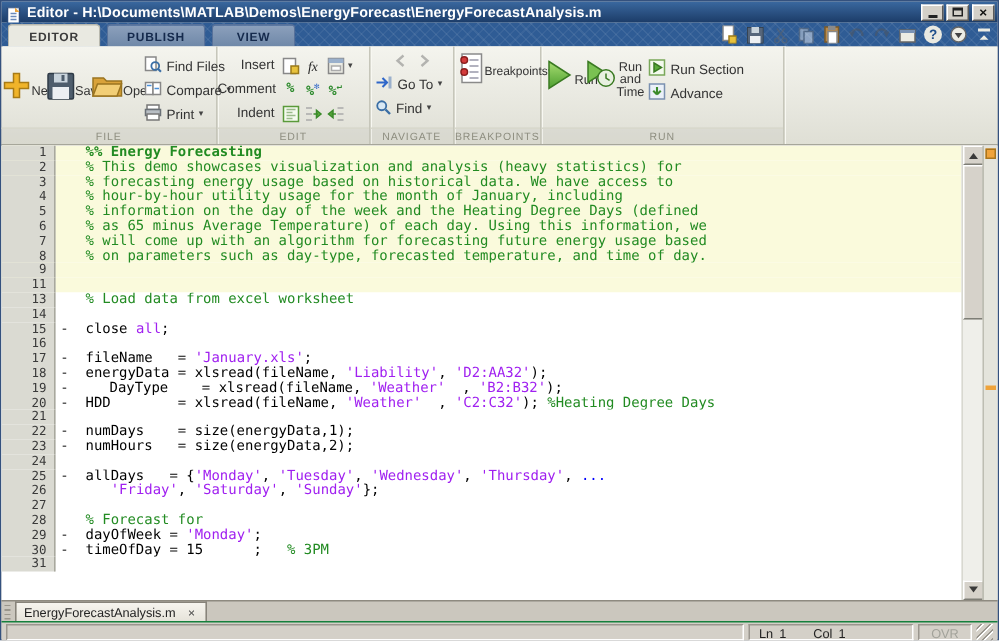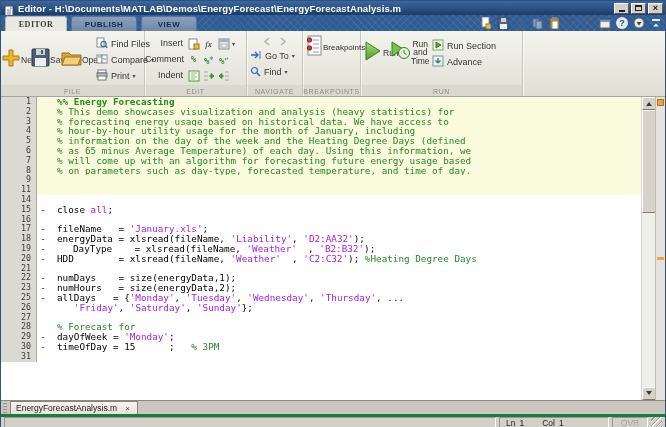--- a/index.html
+++ b/index.html
@@ -85,21 +85,21 @@
     border-top:1px solid #8E8A80; display:flex; align-items:flex-end; }
   .dgrip { width:4px; height:10px; margin:0 3px 1px 2px;
     background:repeating-linear-gradient(#9A968C 0 1px, transparent 1px 3px); }
   .dtab { height:13px; background:linear-gradient(#F6F4EE,#E6E3DA); border:1px solid #87837A; border-bottom:none;
     display:flex; align-items:center; gap:6px; padding:0 5px; font-size:8.5px; color:#222; }
   .dclose { width:9px; height:9px; font-size:8px; line-height:8px; text-align:center; color:#444;
     border:1px solid transparent; }
 
   
   .statusbar { position:absolute; top:413px; left:0; width:100%; height:14px; background:#D4D0C8;
-    border-top:3px solid #15803d; display:flex; align-items:center; gap:3px; padding:1px 3px; }
+    border-top:1px solid #15803d; display:flex; align-items:center; gap:3px; padding:1px 3px; }
   .sbp { height:11px; border:1px solid; border-color:#9A968E #FFF #FFF #9A968E; font-size:8.5px;
     color:#222; display:flex; align-items:center; }
   .sbp.main { flex:1; }
   .sbp.lncol { width:110px; padding:0 6px; gap:4px; }
   .sbp.ovr { width:36px; justify-content:center; color:#A2A29A; }
   .sbgrip { width:11px; height:11px;
     background:repeating-linear-gradient(135deg, transparent 0 2px, #9A968E 2px 3px, #FFF 3px 4px); }
   .lnv { margin-right:14px; }
 </style>
 </head>
@@ -125,21 +125,21 @@
       <span class="wbtn">
           <span class="g-max"></span>
         </span>
       <span class="wbtn">
           <span class="g-x">×</span>
         </span>
     </span>
   </div>
 
   <div class="tabstrip">
-    <div class="tab active" style="left:4px; width:62px;font-family:Liberation Serif, serif;"><span>EDITOR</span></div>
+    <div class="tab active" style="left:4px; width:62px;"><span>EDITOR</span></div>
     <div class="tab inactive" style="left:70px; width:66px;"><span>PUBLISH</span></div>
     <div class="tab inactive" style="left:140px; width:56px;"><span>VIEW</span></div>
     <div class="qat">
       <span class="qicon">
           <svg width="10" height="12" viewBox="0 0 10 12">
             <rect x="1" y="0" width="7" height="10" fill="#FFF" stroke="#888"></rect>
             <rect x="5" y="7" width="5" height="5" fill="#E8C23C" stroke="#9A7A1A"></rect>
           </svg>
         </span>
       <span class="qicon">
@@ -420,30 +420,32 @@
         <div class="crow hl"><span class="ln">1</span><span class="ex"></span><span class="ct"><span style="color: rgb(34, 139, 34); font-weight: bold;">%% Energy Forecasting</span></span></div>
         <div class="crow hl"><span class="ln">2</span><span class="ex"></span><span class="ct"><span style="color: rgb(34, 139, 34);">% This demo showcases visualization and analysis (heavy statistics) for</span></span></div>
         <div class="crow hl"><span class="ln">3</span><span class="ex"></span><span class="ct"><span style="color: rgb(34, 139, 34);">% forecasting energy usage based on historical data. We have access to</span></span></div>
         <div class="crow hl"><span class="ln">4</span><span class="ex"></span><span class="ct"><span style="color: rgb(34, 139, 34);">% hour-by-hour utility usage for the month of January, including</span></span></div>
         <div class="crow hl"><span class="ln">5</span><span class="ex"></span><span class="ct"><span style="color: rgb(34, 139, 34); text-align: right;">% information on the day of the week and the Heating Degree Days (defined</span></span></div>
         <div class="crow hl"><span class="ln">6</span><span class="ex"></span><span class="ct"><span style="color: rgb(34, 139, 34);">% as 65 minus Average Temperature) of each day. Using this information, we</span></span></div>
         <div class="crow hl"><span class="ln">7</span><span class="ex"></span><span class="ct"><span style="color: rgb(34, 139, 34);">% will come up with an algorithm for forecasting future energy usage based</span></span></div>
         <div class="crow hl"><span class="ln">8</span><span class="ex"></span><span class="ct"><span style="color: rgb(34, 139, 34);">% on parameters such as day-type, forecasted temperature, and time of day.</span></span></div>
         <div class="crow hl"><span class="ln">9</span><span class="ex"></span><span class="ct"></span></div>
         <div class="crow hl"><span class="ln">11</span><span class="ex"></span><span class="ct"></span></div>
+        <div class="crow"><span class="ln">13</span><span class="ex"></span><span class="ct"><span style="color: rgb(34, 139, 34);">% Load data from excel worksheet</span></span></div>
         <div class="crow"><span class="ln">14</span><span class="ex"></span><span class="ct"></span></div>
         <div class="crow"><span class="ln">15</span><span class="ex">-</span><span class="ct"><span style="color: rgb(0, 0, 0);">close </span><span style="color: rgb(160, 32, 240);">all</span><span style="color: rgb(0, 0, 0);">;</span></span></div>
         <div class="crow"><span class="ln">16</span><span class="ex"></span><span class="ct"></span></div>
         <div class="crow"><span class="ln">17</span><span class="ex">-</span><span class="ct"><span style="color: rgb(0, 0, 0);">fileName   = </span><span style="color: rgb(160, 32, 240);">'January.xls'</span><span style="color: rgb(0, 0, 0);">;</span></span></div>
         <div class="crow"><span class="ln">18</span><span class="ex">-</span><span class="ct"><span style="color: rgb(0, 0, 0);">energyData = xlsread(fileName, </span><span style="color: rgb(160, 32, 240);">'Liability'</span><span style="color: rgb(0, 0, 0);">, </span><span style="color: rgb(160, 32, 240);">'D2:AA32'</span><span style="color: rgb(0, 0, 0);">);</span></span></div>
         <div class="crow"><span class="ln">19</span><span class="ex">-</span><span class="ct"><span style="color: rgb(0, 0, 0); padding-left: 16px;">DayType    = xlsread(fileName, </span><span style="color: rgb(160, 32, 240);">'Weather'</span><span style="color: rgb(0, 0, 0);">  , </span><span style="color: rgb(160, 32, 240);">'B2:B32'</span><span style="color: rgb(0, 0, 0);">);</span></span></div>
         <div class="crow"><span class="ln">20</span><span class="ex">-</span><span class="ct"><span style="color: rgb(0, 0, 0);">HDD        = xlsread(fileName, </span><span style="color: rgb(160, 32, 240);">'Weather'</span><span style="color: rgb(0, 0, 0);">  , </span><span style="color: rgb(160, 32, 240);">'C2:C32'</span><span style="color: rgb(0, 0, 0);">); </span><span style="color: rgb(34, 139, 34);">%Heating Degree Days</span></span></div>
         <div class="crow"><span class="ln">21</span><span class="ex"></span><span class="ct"></span></div>
         <div class="crow"><span class="ln">22</span><span class="ex">-</span><span class="ct"><span style="color: rgb(0, 0, 0);">numDays    = size(energyData,1);</span></span></div>
         <div class="crow"><span class="ln">23</span><span class="ex">-</span><span class="ct"><span style="color: rgb(0, 0, 0);">numHours   = size(energyData,2);</span></span></div>
+        <div class="crow"><span class="ln">24</span><span class="ex"></span><span class="ct"></span></div>
         <div class="crow"><span class="ln">25</span><span class="ex">-</span><span class="ct"><span style="color: rgb(0, 0, 0);">allDays   = {</span><span style="color: rgb(160, 32, 240);">'Monday'</span><span style="color: rgb(0, 0, 0);">, </span><span style="color: rgb(160, 32, 240);">'Tuesday'</span><span style="color: rgb(0, 0, 0);">, </span><span style="color: rgb(160, 32, 240);">'Wednesday'</span><span style="color: rgb(0, 0, 0);">, </span><span style="color: rgb(160, 32, 240);">'Thursday'</span><span style="color: rgb(0, 0, 0);">, </span><span style="color: rgb(0, 0, 255);">...</span></span></div>
         <div class="crow"><span class="ln">26</span><span class="ex"></span><span class="ct"><span style="color: rgb(0, 0, 0);">   </span><span style="color: rgb(160, 32, 240);">'Friday'</span><span style="color: rgb(0, 0, 0);">, </span><span style="color: rgb(160, 32, 240);">'Saturday'</span><span style="color: rgb(0, 0, 0);">, </span><span style="color: rgb(160, 32, 240);">'Sunday'</span><span style="color: rgb(0, 0, 0);">};</span></span></div>
         <div class="crow"><span class="ln">27</span><span class="ex"></span><span class="ct"></span></div>
         <div class="crow"><span class="ln">28</span><span class="ex"></span><span class="ct"><span style="color: rgb(34, 139, 34);">% Forecast for</span></span></div>
         <div class="crow"><span class="ln">29</span><span class="ex">-</span><span class="ct"><span style="color: rgb(0, 0, 0);">dayOfWeek = </span><span style="color: rgb(160, 32, 240);">'Monday'</span><span style="color: rgb(0, 0, 0);">;</span></span></div>
         <div class="crow"><span class="ln">30</span><span class="ex">-</span><span class="ct"><span style="color: rgb(0, 0, 0);">timeOfDay = 15      ;   </span><span style="color: rgb(34, 139, 34);">% 3PM</span></span></div>
         <div class="crow"><span class="ln">31</span><span class="ex"></span><span class="ct"></span></div>
       </div>
     <div class="sb-track">
       <div class="sb-btn" style="top:0;">

